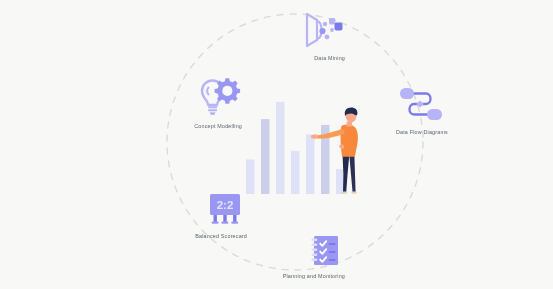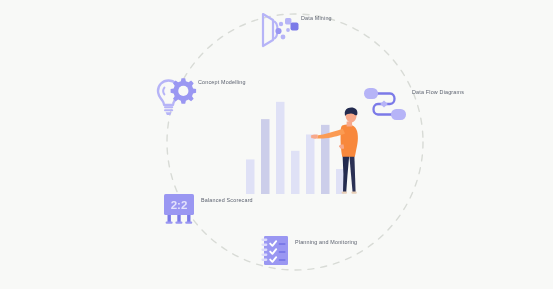--- a/index.html
+++ b/index.html
@@ -22,22 +22,22 @@
   .layer {
     position: absolute;
     left: 0;
     top: 0;
     width: 553px;
     height: 289px;
   }
   .node {
     position: absolute;
     display: flex;
-    flex-direction: row;
-    align-items: flex-start;
+    flex-direction: column;
+    align-items: flex-end;
     justify-content: flex-start;
   }
   .node-icon {
     display: block;
     line-height: 0;
   }
   .node-label {
     margin-top: 5px;
     font-size: 5.4px;
     letter-spacing: 0.18px;

